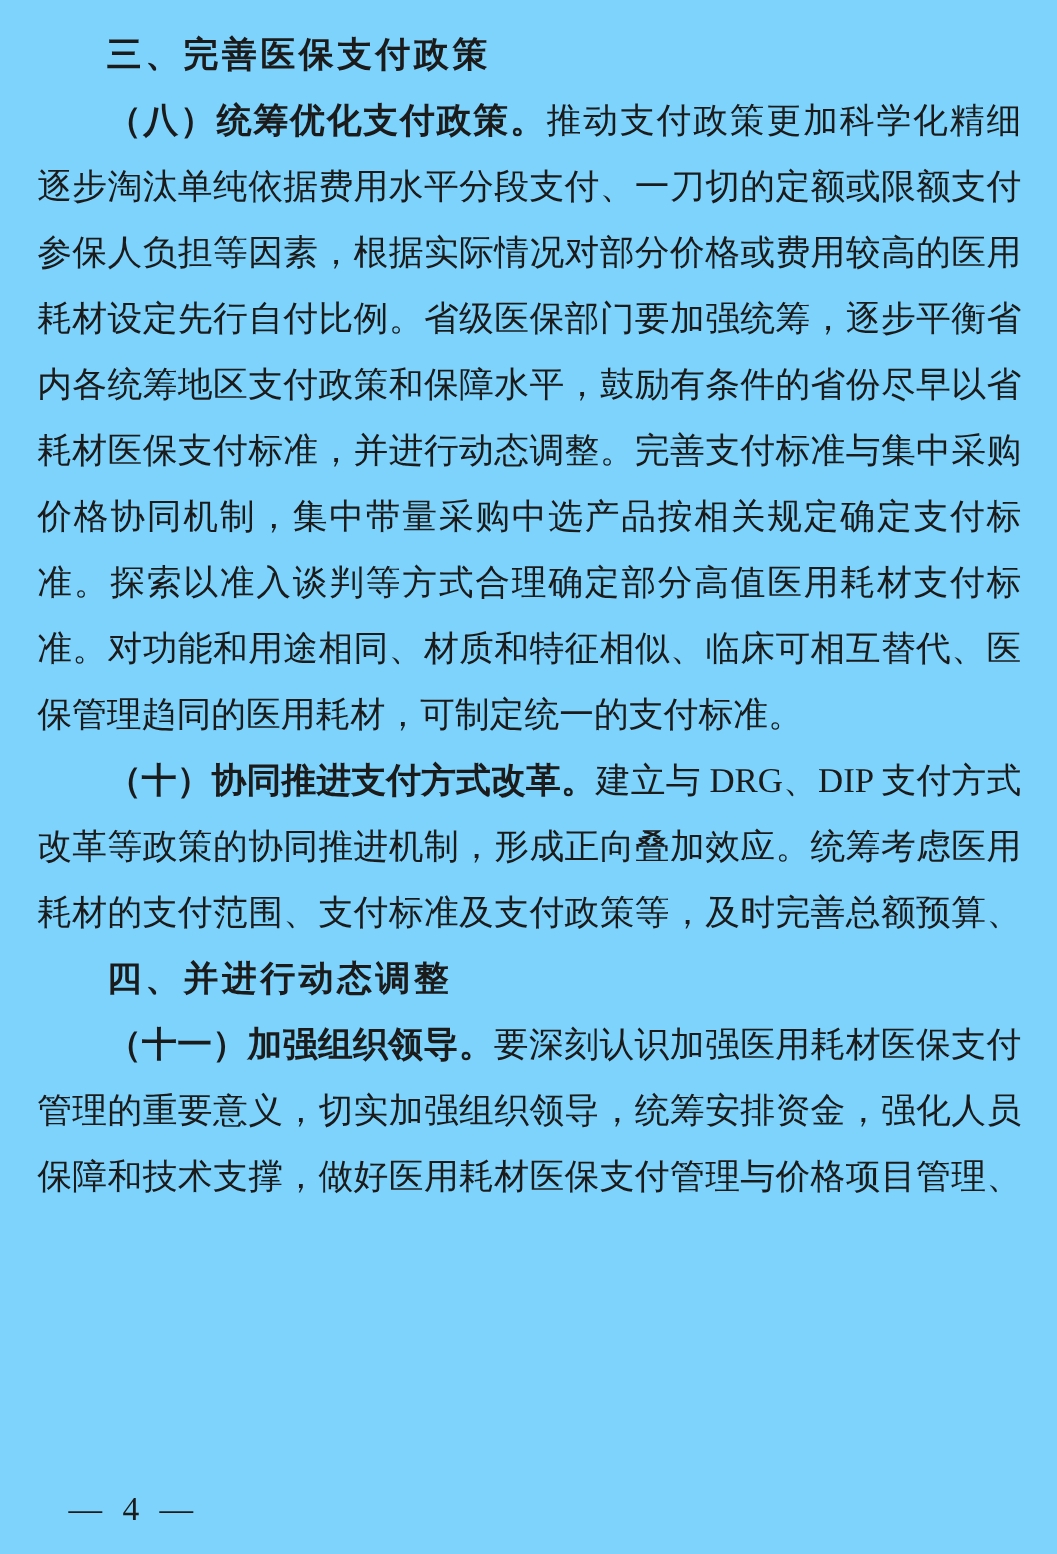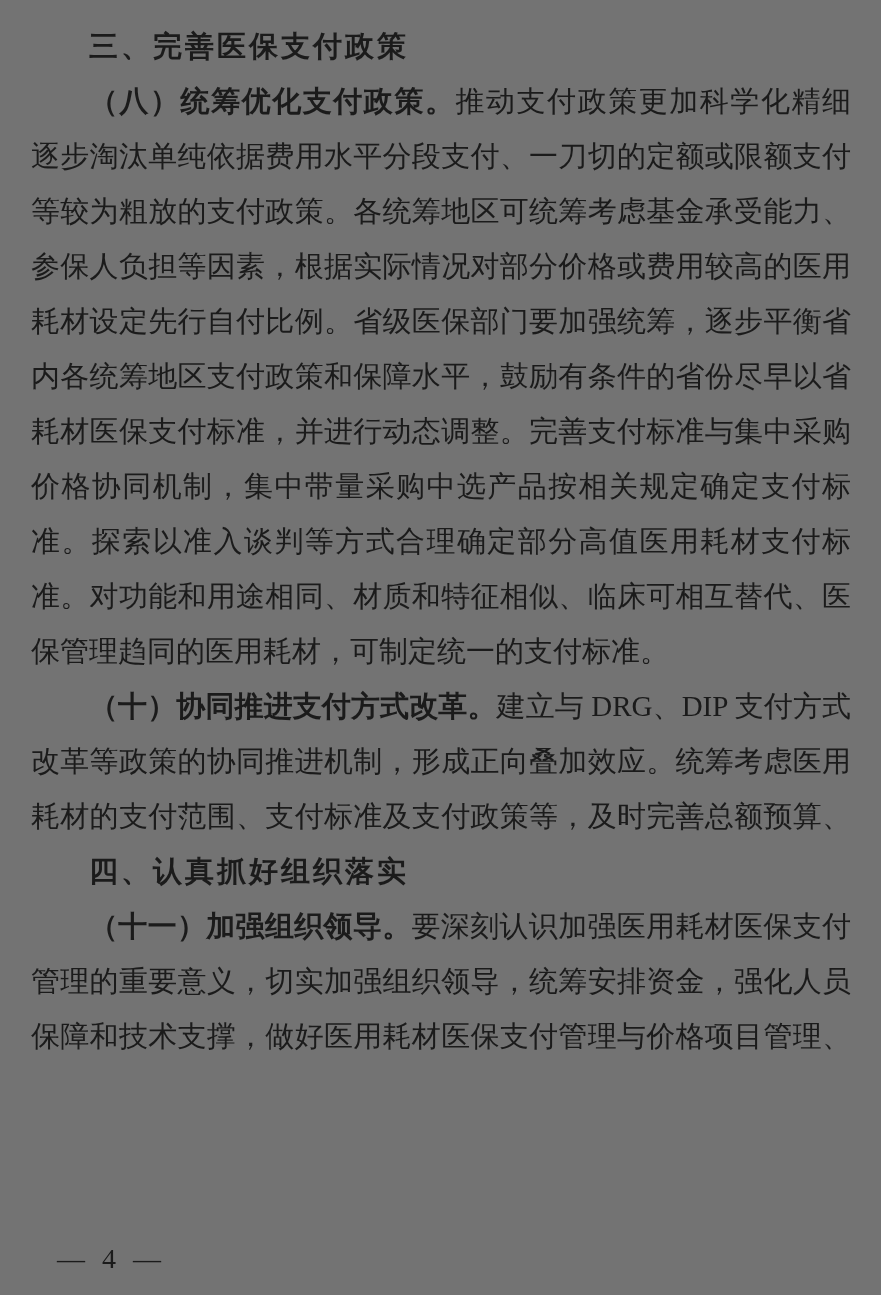--- a/index.html
+++ b/index.html
@@ -4,21 +4,21 @@
 <style>
   html, body {
     margin: 0;
     padding: 0;
     background: #e8e8e8;
   }
   .page {
     position: relative;
     width: 881px;
     height: 1295px;
-    background: #737373;
+    background: #7dd3fc;
     overflow: hidden;
     font-family: "Liberation Serif", serif;
     color: #1b1b1b;
   }
   .doc {
     position: absolute;
     left: 31px;
     top: 19px;
     width: 820px;
   }
@@ -59,31 +59,30 @@
   }
 </style>
 </head>
 <body>
 
 <div class="page">
   <div class="doc">
       <div class="line heading indent">三、完善医保支付政策</div>
       <div class="line para indent"><span class="lead">（八）统筹优化支付政策。</span>推动支付政策更加科学化精细化，</div>
       <div class="line para">逐步淘汰单纯依据费用水平分段支付、一刀切的定额或限额支付</div>
-      <div class="line para">等较为粗放的支付政策。各统筹地区可统筹考虑基金承受能力、</div>
       <div class="line para">参保人负担等因素，根据实际情况对部分价格或费用较高的医用</div>
       <div class="line para">耗材设定先行自付比例。省级医保部门要加强统筹，逐步平衡省</div>
       <div class="line para">内各统筹地区支付政策和保障水平，鼓励有条件的省份尽早以省</div>
       <div class="line para">耗材医保支付标准，并进行动态调整。完善支付标准与集中采购</div>
       <div class="line para">价格协同机制，集中带量采购中选产品按相关规定确定支付标</div>
       <div class="line para">准。探索以准入谈判等方式合理确定部分高值医用耗材支付标</div>
       <div class="line para">准。对功能和用途相同、材质和特征相似、临床可相互替代、医</div>
       <div class="line para last">保管理趋同的医用耗材，可制定统一的支付标准。</div>
       <div class="line para indent"><span class="lead">（十）协同推进支付方式改革。</span>建立与 DRG、DIP 支付方式</div>
       <div class="line para">改革等政策的协同推进机制，形成正向叠加效应。统筹考虑医用</div>
       <div class="line para">耗材的支付范围、支付标准及支付政策等，及时完善总额预算、</div>
-      <div class="line heading indent">四、认真抓好组织落实</div>
+      <div class="line heading indent">四、并进行动态调整</div>
       <div class="line para indent"><span class="lead">（十一）加强组织领导。</span>要深刻认识加强医用耗材医保支付</div>
       <div class="line para">管理的重要意义，切实加强组织领导，统筹安排资金，强化人员</div>
       <div class="line para">保障和技术支撑，做好医用耗材医保支付管理与价格项目管理、</div>
     </div>
   <div class="page-number">— 4 —</div>
 </div>
 
 </body></html>

